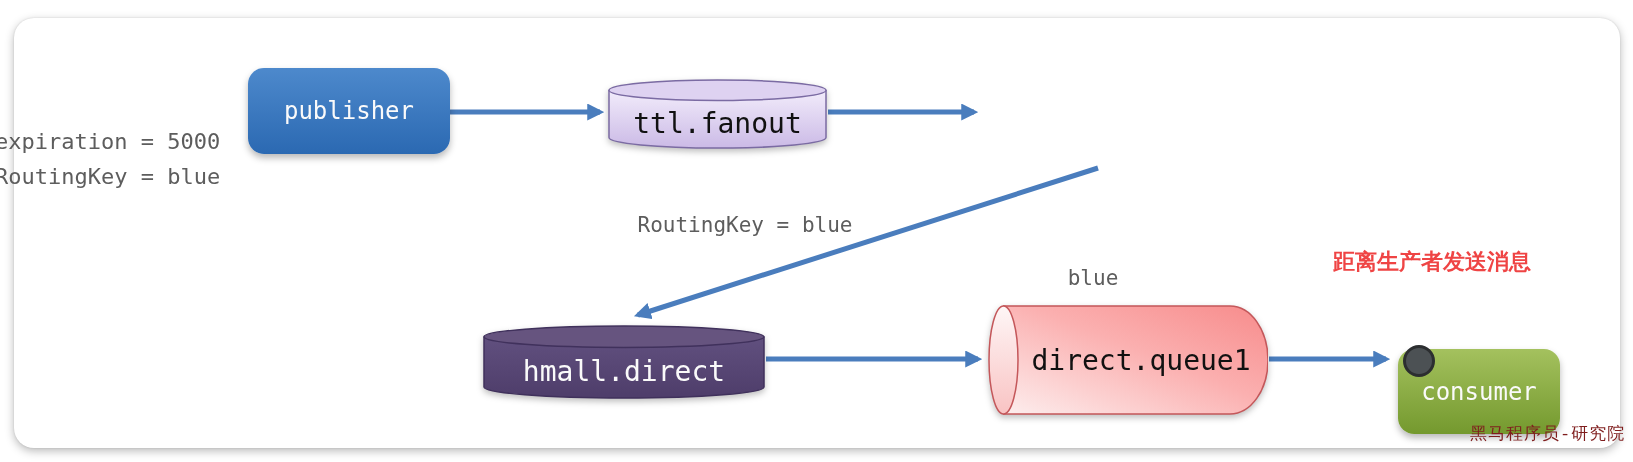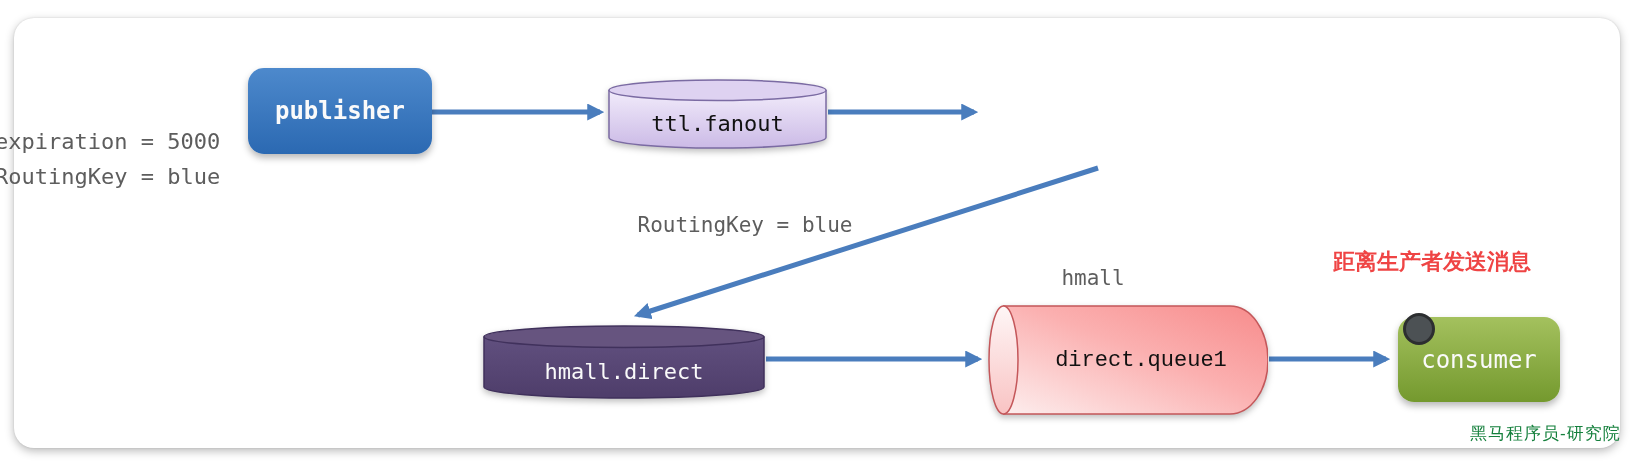--- a/index.html
+++ b/index.html
@@ -9,30 +9,30 @@
     background:#ffffff;
   }
   .card{
     position:absolute;left:14px;top:18px;width:1606px;height:430px;
     background:#ffffff;border-radius:20px;
     box-shadow:0 3px 10px rgba(0,0,0,.28), 0 0 2px rgba(0,0,0,.12);
   }
   .arrows{position:absolute;left:0;top:0;z-index:1;}
   .node{position:absolute;z-index:2;}
   .lbl{position:absolute;display:flex;align-items:center;justify-content:center;
-       font-size:22px;color:#111;white-space:nowrap;z-index:3;}
+       font-size:28px;color:#111;white-space:nowrap;z-index:3;}
   .lbl.white{color:#fafafa;}
   .box{
     position:absolute;z-index:2;border-radius:16px;
     display:flex;align-items:center;justify-content:center;
     font-size:24px;color:#fafafa;white-space:nowrap;
     box-shadow:0 4px 7px rgba(0,0,0,.28);
   }
   .box.publisher{background:linear-gradient(180deg,#4d89cc 0%,#2b69b2 100%);}
-  .box.consumer{background:linear-gradient(180deg,#a4c15e 0%,#74992e 100%);}
+  .box.consumer{background:linear-gradient(180deg,#a4c15e 0%,#74992e 100%);margin-top:32px;}
   .cyl svg{display:block;filter:drop-shadow(0 3px 3px rgba(0,0,0,.25));}
   .note{
     position:absolute;font-size:22px;color:#5d5d5d;white-space:nowrap;z-index:3;
   }
   .edge-label{
     position:absolute;font-size:21px;color:#5d5d5d;white-space:nowrap;z-index:3;
     display:flex;justify-content:center;
   }
   .dot{
     position:absolute;width:32px;height:32px;border-radius:50%;
@@ -43,22 +43,22 @@
     color:#ef4444;white-space:nowrap;
     font-family:"DejaVu Sans","Liberation Sans",sans-serif;
     text-shadow:-2px -2px 0 #fff,2px -2px 0 #fff,-2px 2px 0 #fff,2px 2px 0 #fff,
                 0 -2px 0 #fff,0 2px 0 #fff,-2px 0 0 #fff,2px 0 0 #fff;
   }
   .annotation .num{
     font-family:"DejaVu Serif","Liberation Serif",serif;
     font-size:23px;font-weight:bold;
   }
   .watermark{
-    position:absolute;z-index:5;font-size:17px;letter-spacing:1px;color:#15803d;
-    font-family:Liberation Sans, sans-serif;white-space:nowrap;
+    position:absolute;z-index:5;font-size:17px;letter-spacing:1px;color:#7f1d1d;
+    font-family:Liberation Mono, monospace;white-space:nowrap;
   }
 </style>
 </head>
 <body>
 
 <div class="stage">
 
   <div class="card"></div>
 
   <svg class="arrows" width="1633" height="462" viewBox="0 0 1633 462">
@@ -72,21 +72,21 @@
       <path d="M828 112 H 974" marker-end="url(#ah)"></path>
       <path d="M1098 168 L 638 315" marker-end="url(#ah)"></path>
       <path d="M766 359 H 978" marker-end="url(#ah)"></path>
       <path d="M1269 359 H 1386" marker-end="url(#ah)"></path>
     </g>
   </svg>
 
   <div class="note" style="left:-5px;top:129px;">expiration = 5000</div>
   <div class="note" style="left:-5px;top:164px;">RoutingKey = blue</div>
 
-  <div class="box publisher" style="left:248px;top:68px;width:184px;height:86px;font-weight:bold;">
+  <div class="box publisher" style="left:248px;top:68px;width:202px;height:86px;">
     <span>publisher</span>
   </div>
 
   <div class="node cyl" style="left:608px;top:79px;width:219px;height:70px;">
     <svg width="219" height="70" viewBox="0 0 219 70">
       <defs>
         <linearGradient id="gfan" x1="0" y1="0" x2="0" y2="1">
           <stop offset="0" stop-color="#f2ecfb"></stop>
             <stop offset="1" stop-color="#cbbae6"></stop>
         </linearGradient>
@@ -107,39 +107,39 @@
           <stop offset="0" stop-color="#61507f"></stop>
             <stop offset="1" stop-color="#4e3d6a"></stop>
         </linearGradient>
       </defs>
       <path d="M1 11.5 V 62 A 140 11 0 0 0 281 62 V 11.5" fill="url(#ghd)" stroke="#40315c" stroke-width="1.5"></path>
       <ellipse cx="141" cy="11.75" rx="140" ry="10.75" fill="#66547f" stroke="#40315c" stroke-width="1.5"></ellipse>
     </svg>
     <div class="lbl white" style="left:0;right:0;top:18px;bottom:0;">hmall.direct</div>
   </div>
 
-  <div class="edge-label" style="left:1053px;top:266px;width:80px;">hmall</div>
+  <div class="edge-label" style="left:1053px;top:266px;width:80px;">blue</div>
 
   <div class="node cyl" style="left:988px;top:305px;width:280px;height:110px;">
     <svg width="280" height="110" viewBox="0 0 280 110">
       <defs>
         <linearGradient id="gq2" x1="0" y1="1" x2="1" y2="0">
           <stop offset="0" stop-color="#fdeeee"></stop>
             <stop offset="0.55" stop-color="#fbb0b0"></stop>
             <stop offset="1" stop-color="#f78b8b"></stop>
         </linearGradient>
         <linearGradient id="gq2e" x1="0" y1="0" x2="0" y2="1">
           <stop offset="0" stop-color="#fef6f6"></stop>
             <stop offset="1" stop-color="#f9c3c3"></stop>
         </linearGradient>
       </defs>
       <path d="M15 1 H 242 A 38 54 0 0 1 242 109 H 15" fill="url(#gq2)" stroke="#c4575a" stroke-width="1.5"></path>
       <ellipse cx="15.5" cy="55" rx="14.5" ry="54" fill="url(#gq2e)" stroke="#c4575a" stroke-width="1.5"></ellipse>
     </svg>
-    <div class="lbl" style="left:40px;right:14px;top:0;bottom:0;font-family:Liberation Mono, monospace;">direct.queue1</div>
+    <div class="lbl" style="left:40px;right:14px;top:0;bottom:0;">direct.queue1</div>
   </div>
 
   <div class="box consumer" style="left:1398px;top:317px;width:162px;height:85px;">
     <div class="dot" style="left:5px;top:-4px;"></div>
     <span>consumer</span>
   </div>
 
   <div class="annotation" style="left:1333px;top:249px;">
     <div>距离生产者发送消息</div>
   </div>

